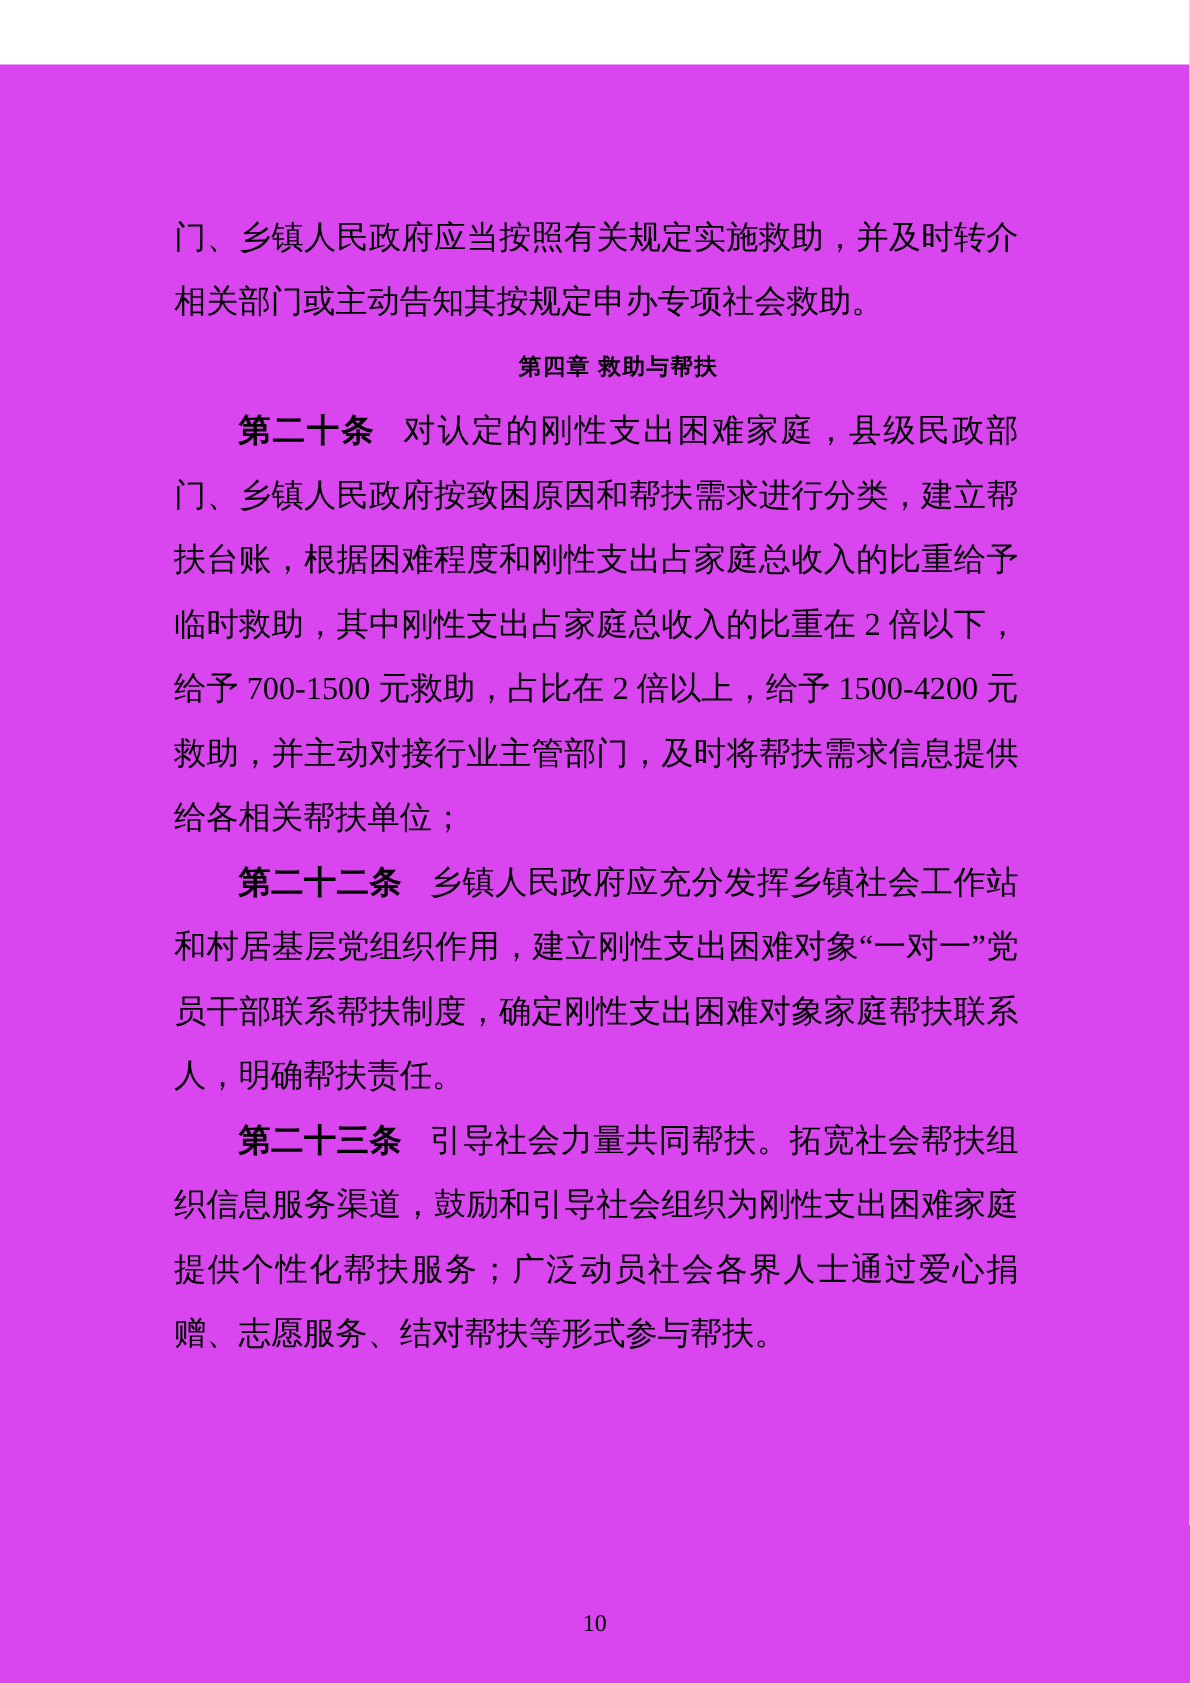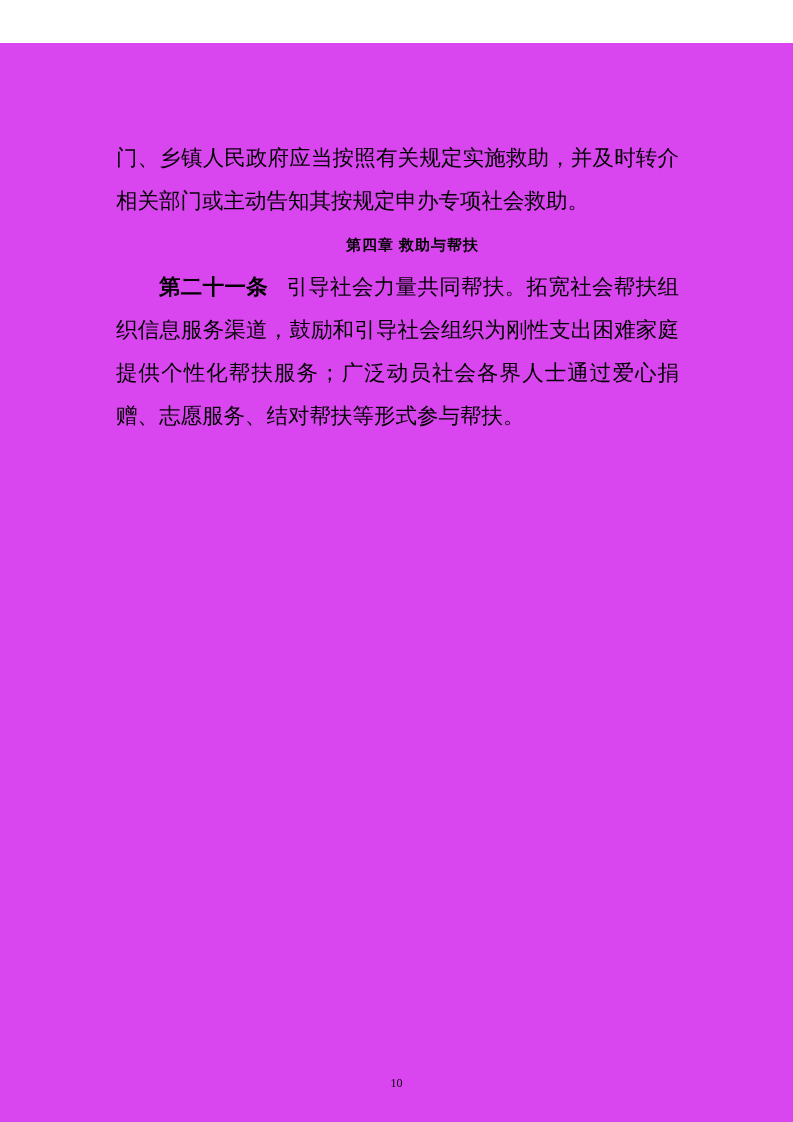--- a/index.html
+++ b/index.html
@@ -44,39 +44,45 @@
   .article-label {
     font-weight: 700;
     margin-right: 0.85em;
   }
   .page-footer {
     position: absolute;
     top: 1031px;
     left: 0;
     width: 793px;
     text-align: center;
-    font-size: 12px;
+    font-size: 16px;
     line-height: 18px;
     font-family: "Liberation Serif", "DejaVu Serif", serif;
     color: #000000;
   }
 </style>
 </head>
 <body>
 
 <div class="page">
   <div class="doc-body">
 
     <p class="para no-indent">门、乡镇人民政府应当按照有关规定实施救助，并及时转介相关部门或主动告知其按规定申办专项社会救助。</p>
 
     <p class="para chapter-heading">第四章 救助与帮扶</p>
 
-
+    <p class="para">
+      <span class="article-label">第二十条</span><span>对认定的刚性支出困难家庭，县级民政部门、乡镇人民政府按致困原因和帮扶需求进行分类，建立帮扶台账，根据困难程度和刚性支出占家庭总收入的比重给予临时救助，其中刚性支出占家庭总收入的比重在 2 倍以下，给予 700-1500 元救助，占比在 2 倍以上，给予 1500-4200 元救助，并主动对接行业主管部门，及时将帮扶需求信息提供给各相关帮扶单位；</span>
+    </p>
 
 
     <p class="para">
-      <span class="article-label">第二十一条</span><span>引导社会力量共同帮扶。拓宽社会帮扶组织信息服务渠道，鼓励和引导社会组织为刚性支出困难家庭提供个性化帮扶服务；广泛动员社会各界人士通过爱心捐赠、志愿服务、结对帮扶等形式参与帮扶。</span>
+      <span class="article-label">第二十二条</span><span>乡镇人民政府应充分发挥乡镇社会工作站和村居基层党组织作用，建立刚性支出困难对象“一对一”党员干部联系帮扶制度，确定刚性支出困难对象家庭帮扶联系人，明确帮扶责任。</span>
+    </p>
+
+    <p class="para">
+      <span class="article-label">第二十三条</span><span>引导社会力量共同帮扶。拓宽社会帮扶组织信息服务渠道，鼓励和引导社会组织为刚性支出困难家庭提供个性化帮扶服务；广泛动员社会各界人士通过爱心捐赠、志愿服务、结对帮扶等形式参与帮扶。</span>
     </p>
 
   </div>
 
   <div class="page-footer">10</div>
 </div>
 
 </body></html>

